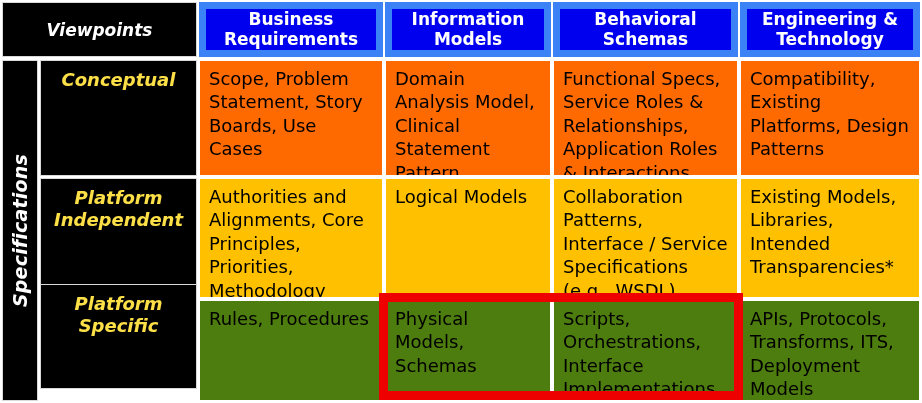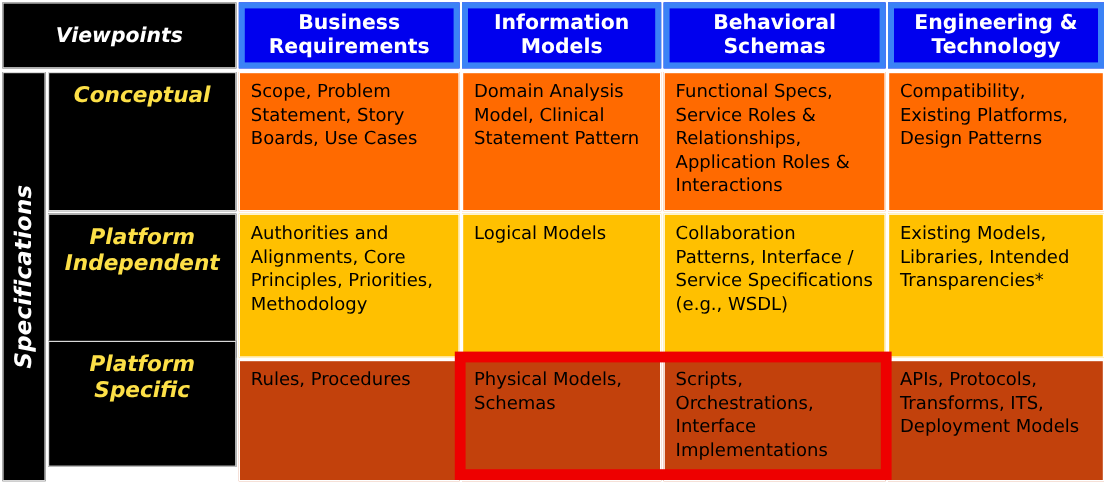--- a/index.html
+++ b/index.html
@@ -69,21 +69,21 @@
     font-style: italic;
     font-weight: bold;
     font-size: 17px;
   }
 
   
   .col-head {
     top: 2px;
     height: 55px;
     background: #0000ee;
-    border: 5px solid #3b82f6;
+    border: 7px solid #3b82f6;
     display: flex;
     align-items: center;
     justify-content: flex-start;
     text-align: center;
     padding: 0 6px;
   }
   .col-head span {
     color: #ffffff;
     font-weight: bold;
     font-size: 17px;
@@ -110,28 +110,28 @@
     line-height: 1.2;
   }
 
   
   .data-cell {
     border: 1px solid #ffffff;
     padding: 6px 8px 4px 9px;
   }
   .data-cell span {
     color: #000000;
-    font-size: 15px;
+    font-size: 18px;
     font-weight: normal;
     line-height: 1.30;
     display: block;
   }
   .tone-orange { background: #ff6a00; }
   .tone-amber  { background: #ffc000; }
-  .tone-green  { background: #c2410c; }
+  .tone-green  { background: #4d7c0f; }
 
   
   .highlight-box {
     position: absolute;
     left: 379px;
     top: 293px;
     width: 364px;
     height: 107px;
     border: 9px solid #ee0000;
     box-sizing: border-box;

